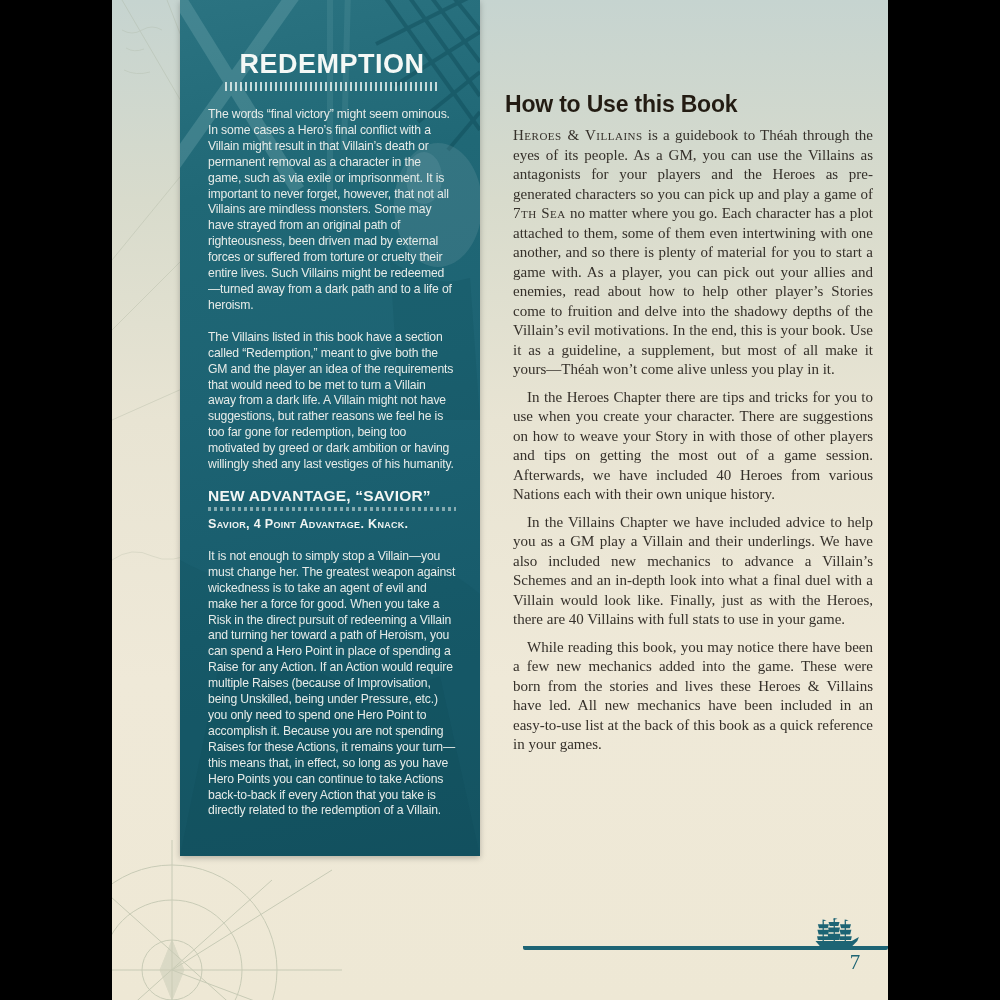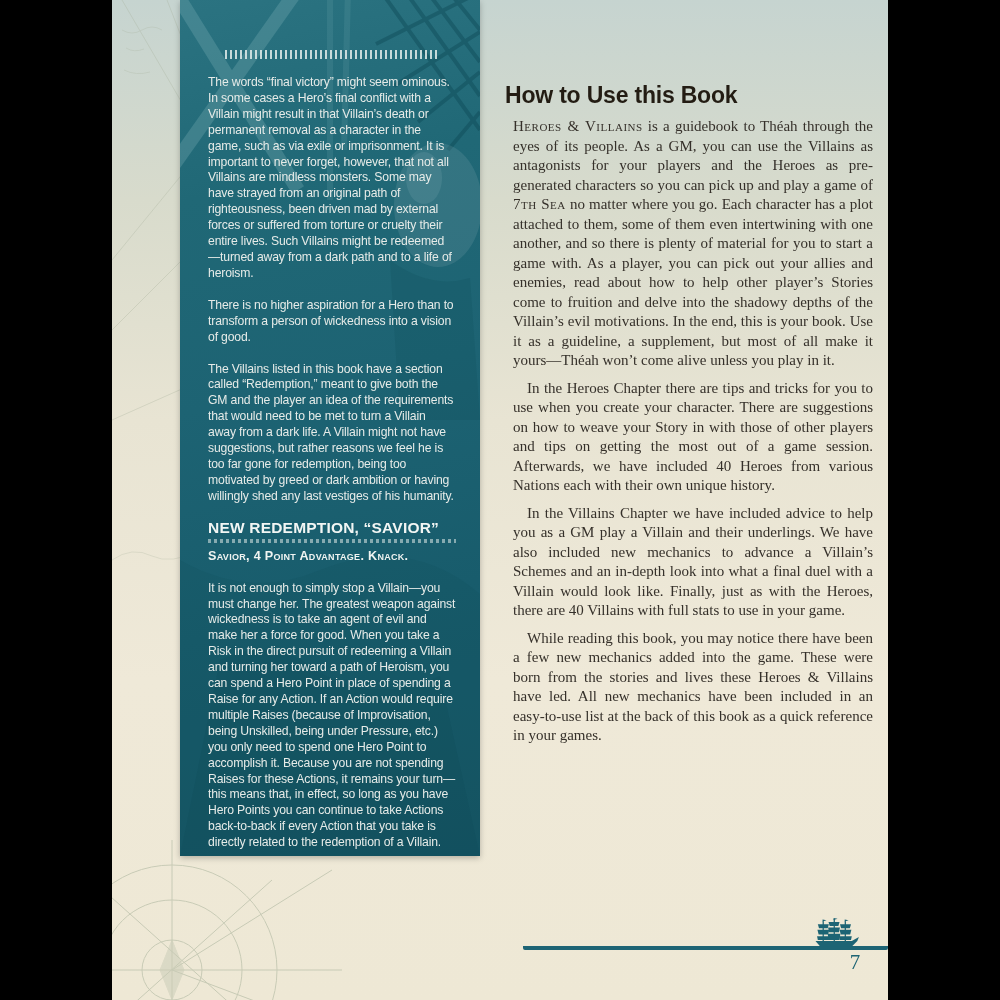--- a/index.html
+++ b/index.html
@@ -21,21 +21,21 @@
   .bars{height:9px;width:214px;margin:0 auto 14px;opacity:.85;
         background:repeating-linear-gradient(90deg,#e3edeb 0 2px,rgba(255,255,255,0) 2px 5px);}
   .sb-p{margin:16px 0 14px;font-size:12.2px;line-height:15.9px;letter-spacing:-.15px;color:#e6ebe8;}
   .adv-h{margin:6px 0 2px;font-size:15.5px;font-weight:bold;color:#f2f6f4;letter-spacing:.2px;}
   .bars-thin{height:4px;width:100%;margin:0 0 6px;opacity:.55;
         background:repeating-linear-gradient(90deg,#dfe9e7 0 3px,rgba(255,255,255,0) 3px 6px);}
   .adv-sub{font-size:12.6px;font-weight:bold;font-variant:small-caps;letter-spacing:.3px;
            margin:0 0 18px;color:#f0f4f2;}
   
   .main{position:absolute;left:393px;top:82px;width:376px;color:#35302a;}
-  .main-h{margin:0 0 8px;font-size:23px;font-weight:bold;color:#231c13;letter-spacing:-.2px;
+  .main-h{margin:9px 0 8px;font-size:23px;font-weight:bold;color:#231c13;letter-spacing:-.2px;
           font-family:"Liberation Sans",sans-serif;}
   .main-body{font-family:"Liberation Serif",serif;font-size:15px;line-height:19.5px;
              text-align:justify;}
   .main-body p{margin:8px;}
   .main-body p.ind{text-indent:14px;}
   .smallcaps{font-variant:small-caps;letter-spacing:.5px;}
   
   .footer-rule{position:absolute;left:411px;top:946px;width:365px;height:4px;background:#1d6474;
                border-radius:0 0 2px 2px;}
   .footer-ship{position:absolute;left:700px;top:918px;width:48px;height:30px;}
@@ -86,27 +86,27 @@
 
         <ellipse cx="258" cy="205" rx="44" ry="62" fill="#7aa6ad" opacity=".22"></ellipse>
         <ellipse cx="244" cy="178" rx="18" ry="26" fill="#8db4ba" opacity=".18"></ellipse>
         <path d="M210 260 q40 30 80 18 L300 420 L220 420 Z" fill="#0f4e5b" opacity=".25"></path>
 
         <path d="M0 560 q70 40 140 10 q90 -36 160 24 L300 856 L0 856 Z" fill="#0f4e5b" opacity=".18"></path>
         <path d="M40 660 q50 -24 90 6 q60 42 130 10 L300 856 L0 856 Z" fill="#0b4450" opacity=".16"></path>
       </svg>
 
       <div class="sidebar-inner">
+        <h1 class="sb-title">REDEMPTION</h1>
         <div class="bars"></div>
 
         <p class="sb-p">The words “final victory” might seem ominous. In some cases a Hero’s final conflict with a Villain might result in that Villain’s death or permanent removal as a character in the game, such as via exile or imprisonment. It is important to never forget, however, that not all Villains are mindless monsters. Some may have strayed from an original path of righteousness, been driven mad by external forces or suffered from torture or cruelty their entire lives. Such Villains might be redeemed—turned away from a dark path and to a life of heroism.</p>
-        <p class="sb-p">There is no higher aspiration for a Hero than to transform a person of wickedness into a vision of good.</p>
         <p class="sb-p">The Villains listed in this book have a section called “Redemption,” meant to give both the GM and the player an idea of the requirements that would need to be met to turn a Villain away from a dark life. A Villain might not have suggestions, but rather reasons we feel he is too far gone for redemption, being too motivated by greed or dark ambition or having willingly shed any last vestiges of his humanity.</p>
 
-        <h2 class="adv-h">NEW REDEMPTION, “SAVIOR”</h2>
+        <h2 class="adv-h">NEW ADVANTAGE, “SAVIOR”</h2>
         <div class="bars-thin"></div>
         <p class="adv-sub">Savior, 4 Point Advantage. Knack.</p>
         <p class="sb-p">It is not enough to simply stop a Villain—you must change her. The greatest weapon against wickedness is to take an agent of evil and make her a force for good. When you take a Risk in the direct pursuit of redeeming a Villain and turning her toward a path of Heroism, you can spend a Hero Point in place of spending a Raise for any Action. If an Action would require multiple Raises (because of Improvisation, being Unskilled, being under Pressure, etc.) you only need to spend one Hero Point to accomplish it. Because you are not spending Raises for these Actions, it remains your turn—this means that, in effect, so long as you have Hero Points you can continue to take Actions back-to-back if every Action that you take is directly related to the redemption of a Villain.</p>
       </div>
     </div>
 
     <div class="main">
       <h2 class="main-h">How to Use this Book</h2>
       <div class="main-body">
         <p><span class="smallcaps">Heroes &amp; Villains</span><span> is a guidebook to Théah through the eyes of its people. As a GM, you can use the Villains as antagonists for your players and the Heroes as pre-generated characters so you can pick up and play a game of </span><span class="smallcaps">7th Sea</span><span> no matter where you go. Each character has a plot attached to them, some of them even intertwining with one another, and so there is plenty of material for you to start a game with. As a player, you can pick out your allies and enemies, read about how to help other player’s Stories come to fruition and delve into the shadowy depths of the Villain’s evil motivations. In the end, this is your book. Use it as a guideline, a supplement, but most of all make it yours—Théah won’t come alive unless you play in it.</span></p>

